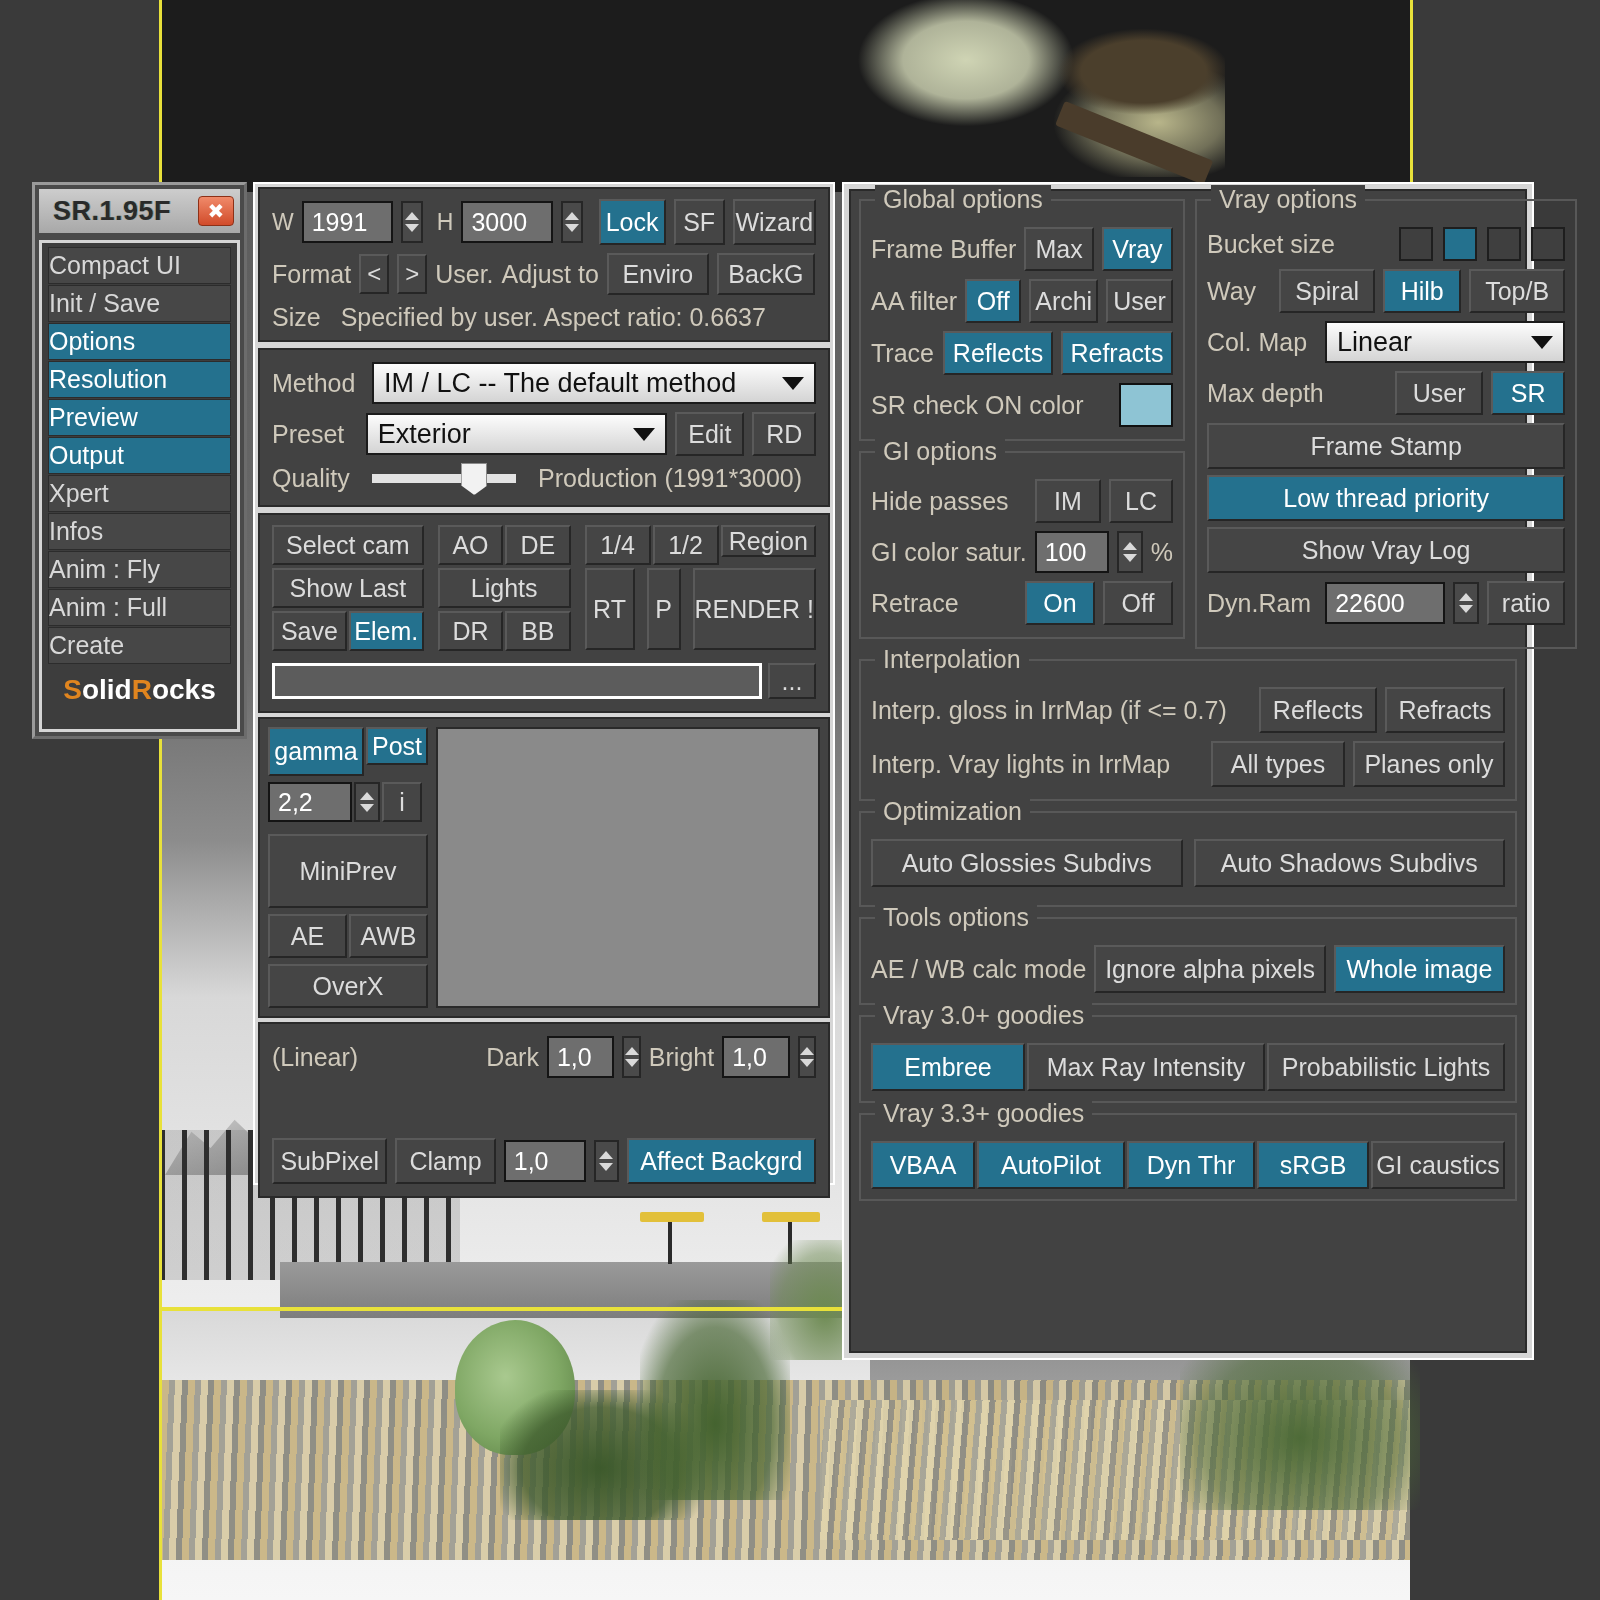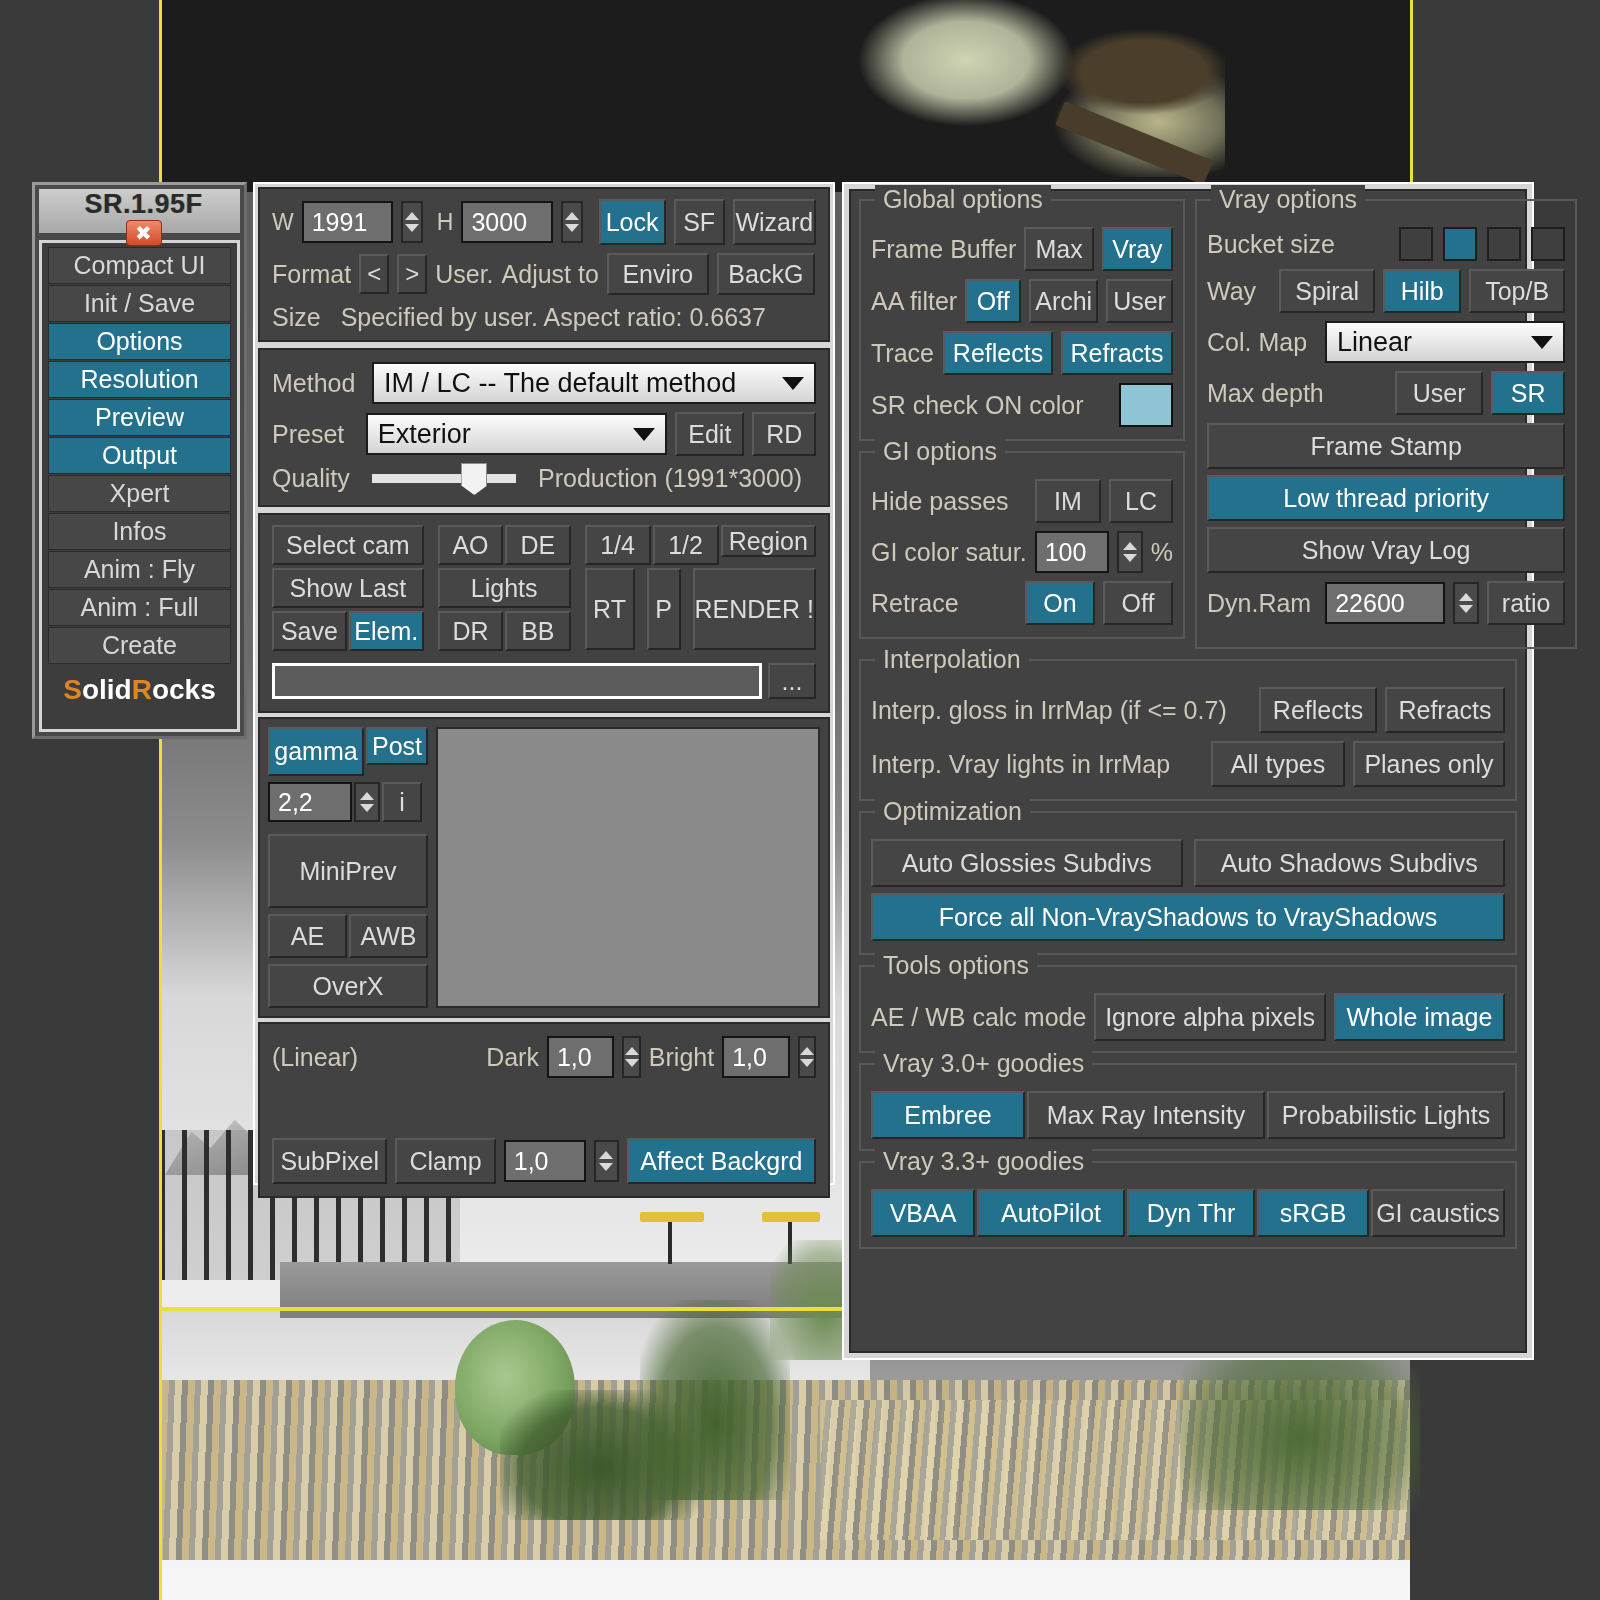--- a/index.html
+++ b/index.html
@@ -129,36 +129,36 @@
   }
 
   
   #sr-window {
     position:absolute; left:32px; top:182px; width:215px; height:557px;
     background:#4a4a4a; border:3px solid #9a9a9a; border-right-color:#6c6c6c; border-bottom-color:#6c6c6c;
     padding:4px;
   }
   #sr-titlebar {
     height:44px; background:linear-gradient(180deg,#cdcdcd,#a8a8a8);
-    display:flex; align-items:center; justify-content:space-between; padding:0 6px 0 14px;flex-direction:column;
+    display:flex; align-items:center; justify-content:space-between; padding:0 6px 0 14px;
   }
   #sr-title { font-size:27px; color:#2a2a2a; font-weight:bold; letter-spacing:.5px;
     text-shadow: 1px 0 0 rgba(0,120,180,.5), -1px 0 0 rgba(200,120,0,.45); }
   #sr-close {
     width:36px; height:30px; background:linear-gradient(180deg,#f08a6a,#d14b2a);
     border:1px solid #8d3017; border-radius:4px; color:#fff; font-size:20px;
     display:flex; align-items:center; justify-content:center; cursor:pointer;
   }
   #sr-menu {
     margin-top:7px; border:3px solid #d5d5d5; background:#3d3d3d; padding:4px 6px 10px 6px;
     height:492px;
   }
   .sr-item {
     height:37px; background:#474747; border:1px solid #2c2c2c; color:#d8d8d8;
-    display:flex; align-items:center; justify-content:center; font-size:25px; cursor:pointer;
+    display:flex; align-items:center; font-size:25px; cursor:pointer;
     margin-bottom:1px;
   }
   .sr-item.on { background:#24718e; color:#ffffff; }
   .sr-brand {
     margin-top:10px; text-align:center; font-size:28px; font-weight:bold; color:#ffffff;
   }
   .sr-brand em { font-style:normal; color:#e0851f; }
 
   
   #left-panel {
@@ -548,21 +548,20 @@
       <div class="btn" style="width:152px;height:46px">Planes only</div>
     </div>
   </div>
 
   <div class="group">
     <span class="gtitle">Optimization</span>
     <div style="display:flex;gap:11px;margin-bottom:6px">
       <div class="btn" style="height:48px;flex:1">Auto Glossies Subdivs</div>
       <div class="btn" style="height:48px;flex:1">Auto Shadows Subdivs</div>
     </div>
-    <div class="btn on" style="height:48px">Force all Non-VrayShadows to VrayShadows</div>
   </div>
 
   <div class="group" style="padding-bottom:10px">
     <span class="gtitle">Tools options</span>
     <div class="row" style="margin-bottom:0">
       <span class="lbl">AE / WB calc mode</span>
       <div class="btn" style="width:238px;height:48px;margin-left:auto">Ignore alpha pixels</div>
       <div class="btn on" style="width:176px;height:48px">Whole image</div>
     </div>
   </div>

